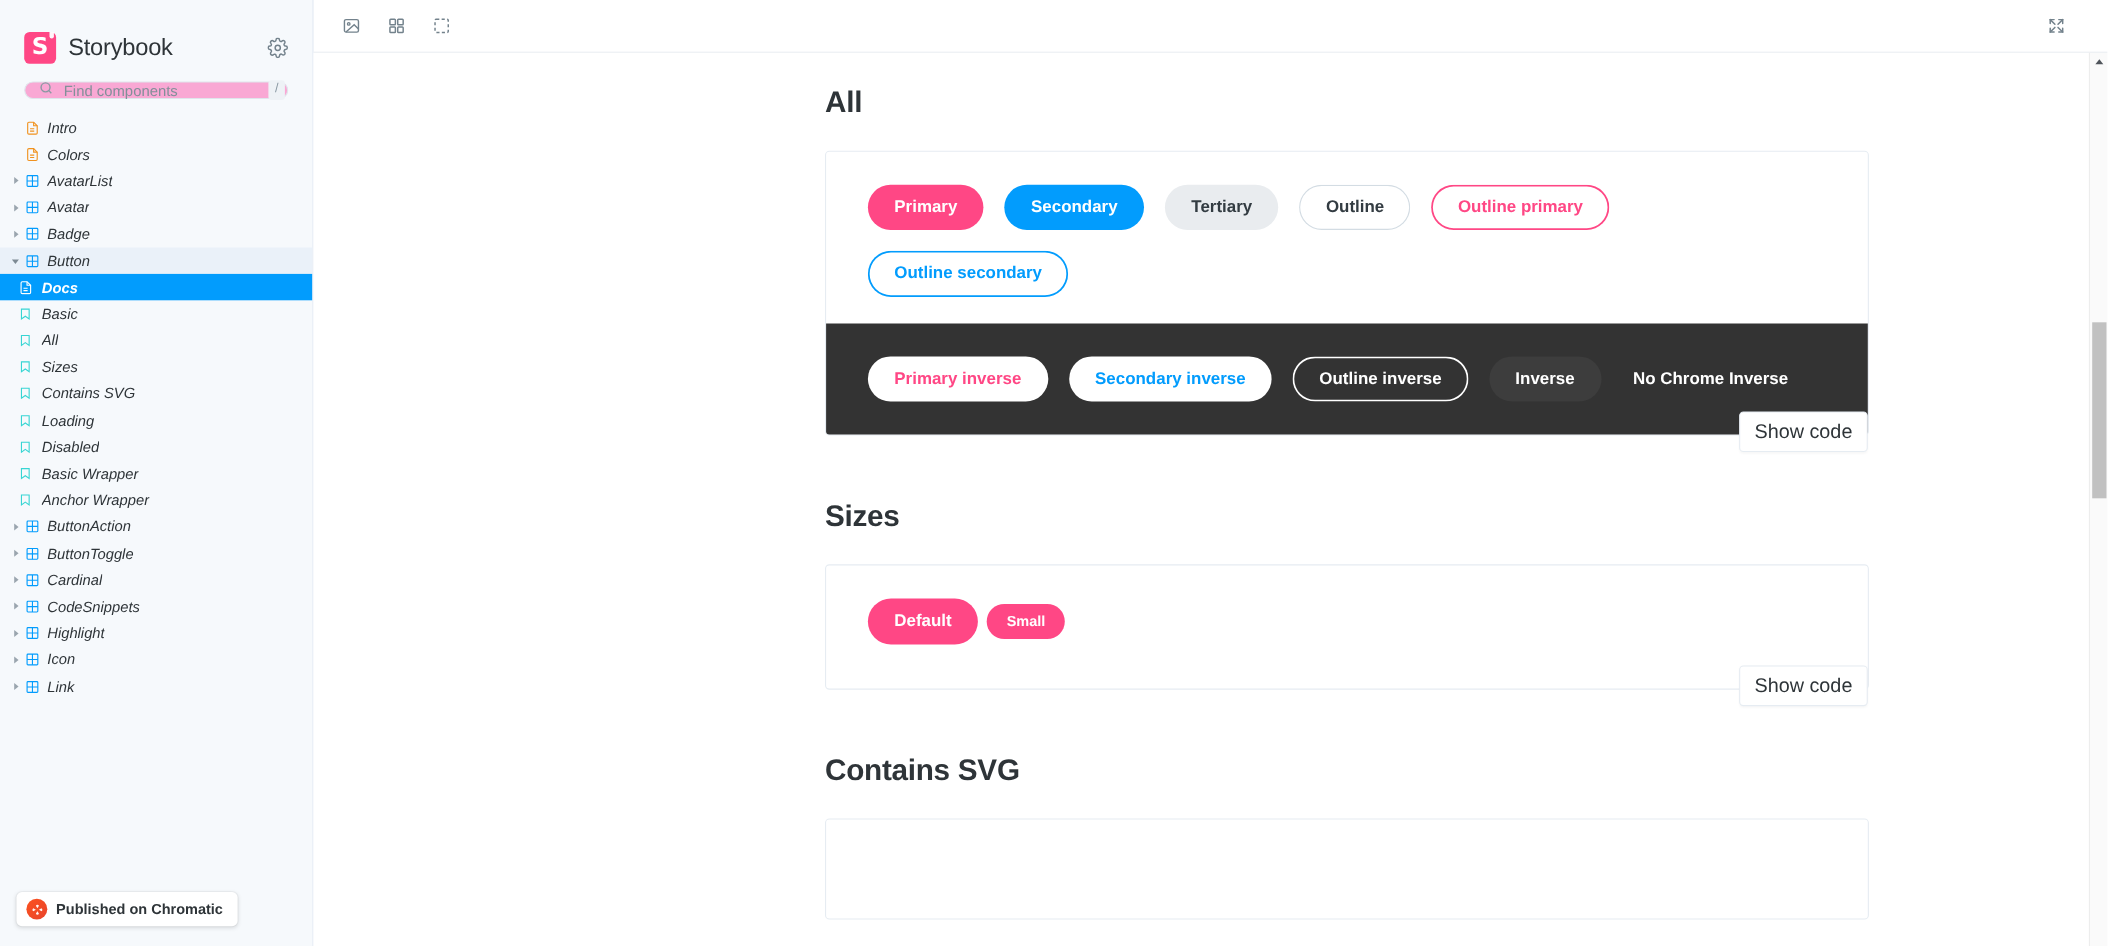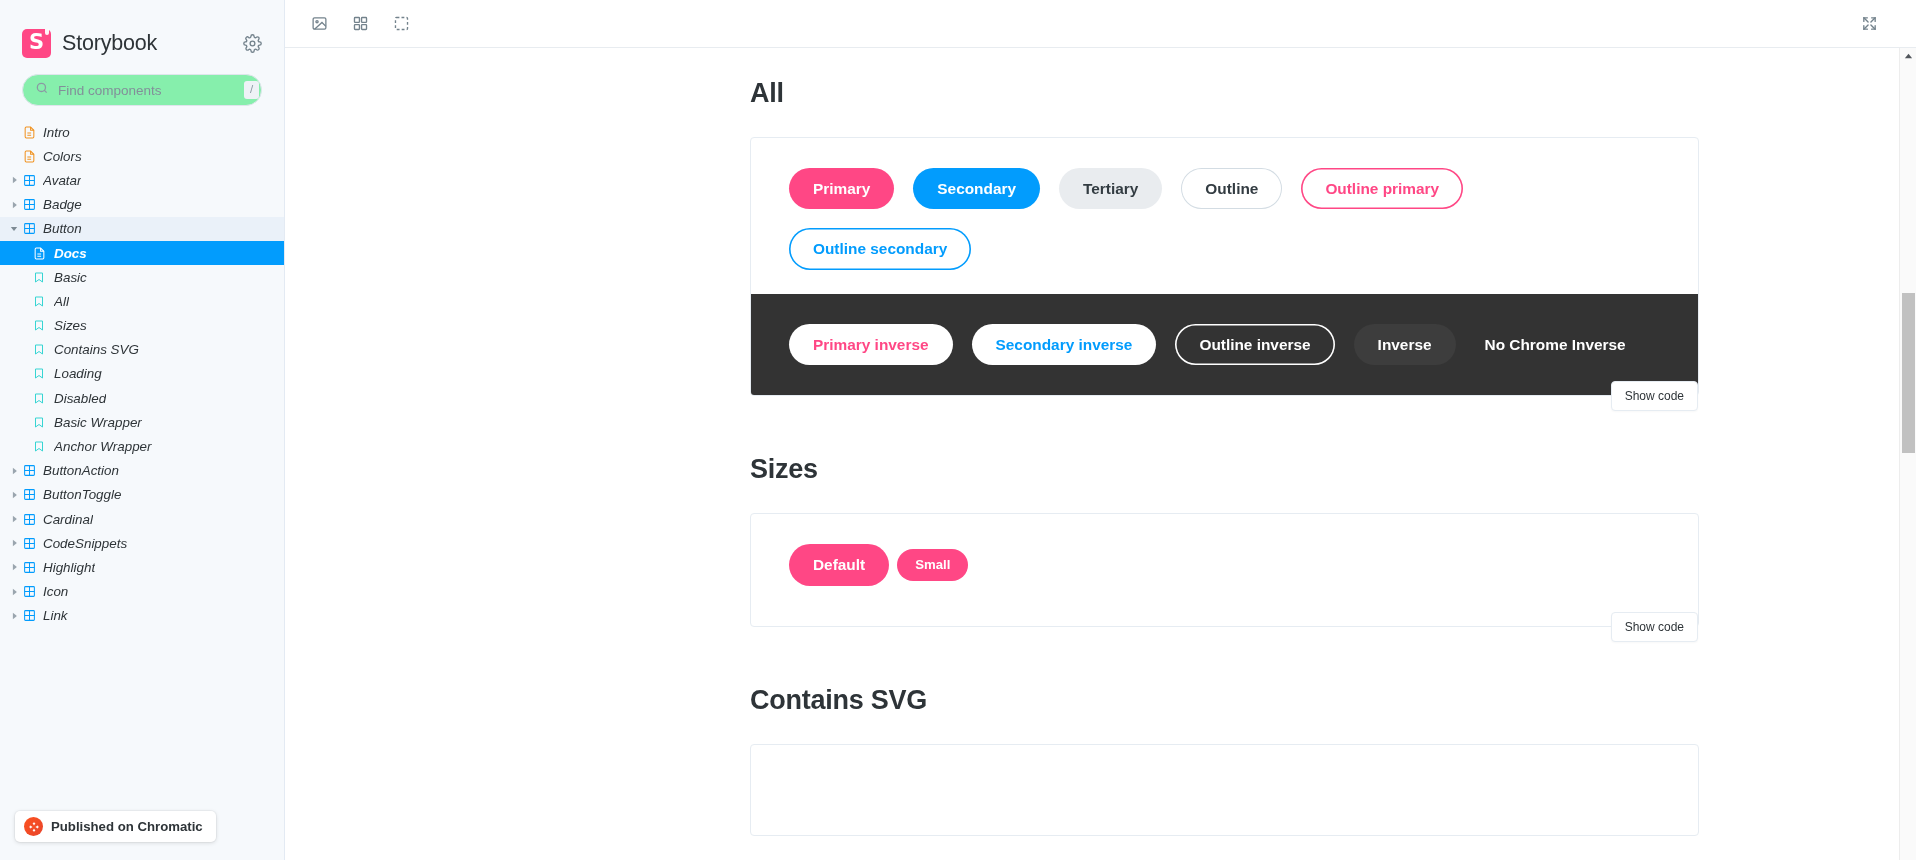--- a/index.html
+++ b/index.html
@@ -46,22 +46,22 @@
   .sb-title {
     font-size: 21.5px; font-weight: 400; color: #2E3438;
     margin-left: 11px; letter-spacing: -0.2px;
   }
   .sb-gear {
     margin-left: auto; color: #73828C;
     display: flex; align-items: center; cursor: pointer;
   }
   .sb-search-wrap { padding: 10px 22px 0 22px; }
   .sb-search {
-    height: 32px; border: 1px solid #dfe5ec; border-radius: 16px;
-    background: #86efac; display: flex; align-items: center;
+    height: 16px; border: 1px solid #dfe5ec; border-radius: 16px;
+    background: #f9a8d4; display: flex; align-items: center;
     padding: 0 8px 0 12px; gap: 9px;
   }
   .sb-search input {
     border: 0; outline: 0; background: transparent;
     font-size: 13.5px; color: #586772; flex: 1;
     font-family: "Liberation Sans", sans-serif;
   }
   .sb-search input::placeholder { color: #828F99; }
   .sb-slash {
     background: #eef2f6; border-radius: 3px;
@@ -83,21 +83,21 @@
   .node.selected .doc-ico .ln { stroke: #fff; }
   .caret {
     width: 12px; flex: 0 0 12px; margin-left: 8px;
     display: flex; align-items: center; justify-content: center;
     color: #8a98a2;
   }
   .caret svg { display: block; }
   .ico { width: 14px; flex: 0 0 14px; display: flex; align-items: center; justify-content: center; margin-right: 7px; }
   .label { white-space: nowrap; overflow: hidden; text-overflow: ellipsis; font-style: italic; }
   .node.d0 .ico { margin-left: 2px; }
-  .node.d1 { padding-left: 32px; }
+  .node.d1 { padding-left: 16px; }
   .node.d1 .ico { margin-right: 8px; }
 
   .chromatic {
     position: absolute; left: 15px; bottom: 18px;
     background: #fff; border-radius: 5px;
     box-shadow: 0 1px 4px rgba(0,0,0,.13), 0 0 0 1px rgba(0,0,0,.03);
     height: 31px; display: flex; align-items: center;
     padding: 0 13px 0 9px; gap: 8px; cursor: pointer;
   }
   .chromatic .txt { font-size: 13.2px; font-weight: 700; color: #2E3438; }
@@ -163,21 +163,21 @@
   }
   .b-primary-inv { background: #fff; color: #FF4785; }
   .b-secondary-inv { background: #fff; color: #029CFD; }
   .b-outline-inv { background: transparent; color: #fff; box-shadow: inset 0 0 0 1.6px #fff; }
   .b-inverse { background: #3d3d3d; color: #fff; }
   .b-nochrome-inv { background: transparent; color: #fff; padding-left: 10px; padding-right: 10px; }
 
   .showcode {
     position: absolute; right: 0px; bottom: -16px;
     background: #fff; border: 1px solid #e6ecf2;
-    border-radius: 4px; font-size: 12px; color: #2E3438;
+    border-radius: 4px; font-size: 18px; color: #2E3438;
     padding: 7px 13px; cursor: pointer;
     font-family: "Liberation Sans", sans-serif;
     box-shadow: 0 1px 2px rgba(0,0,0,.03);
   }
 
   
   .vscroll {
     width: 17px; flex: 0 0 17px; background: #fafafa;
     border-left: 1px solid #ededed; position: relative;
   }
@@ -238,20 +238,34 @@
         </div>
         <div class="node d0">
           <span class="caret"></span>
           <span class="ico">
             <svg class="doc-ico" width="13" height="13" viewBox="0 0 24 24" fill="none" stroke="#F0921F" stroke-width="1.9">
               <path class="pg" d="M14 2H6a2 2 0 0 0-2 2v16a2 2 0 0 0 2 2h12a2 2 0 0 0 2-2V8z"></path>
               <path class="ln" d="M14 2v6h6M8 13h7M8 17h7"></path>
             </svg>
           </span>
           <span class="label">Colors</span>
+        </div>
+        <div class="node d0">
+          <span class="caret">
+            <svg width="7" height="8" viewBox="0 0 8 10">
+              <path d="M2 1l5 4-5 4z" fill="#9aa5ae"></path>
+            </svg>
+          </span>
+          <span class="ico">
+            <svg width="13" height="13" viewBox="0 0 24 24" fill="none" stroke="#029CFD" stroke-width="1.9">
+              <rect x="3" y="3" width="18" height="18" rx="1.5"></rect>
+              <path d="M12 3v18M3 12h18"></path>
+            </svg>
+          </span>
+          <span class="label">AvatarList</span>
         </div>
         <div class="node d0">
           <span class="caret">
             <svg width="7" height="8" viewBox="0 0 8 10">
               <path d="M2 1l5 4-5 4z" fill="#9aa5ae"></path>
             </svg>
           </span>
           <span class="ico">
             <svg width="13" height="13" viewBox="0 0 24 24" fill="none" stroke="#029CFD" stroke-width="1.9">
               <rect x="3" y="3" width="18" height="18" rx="1.5"></rect>

